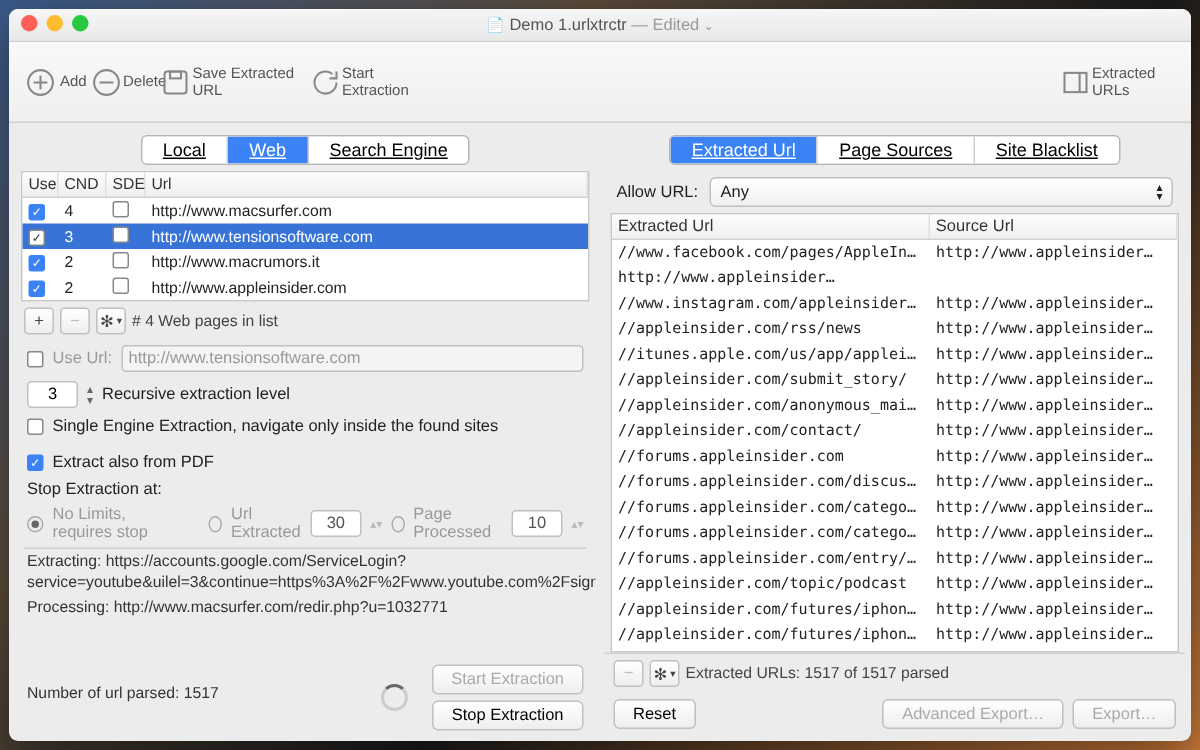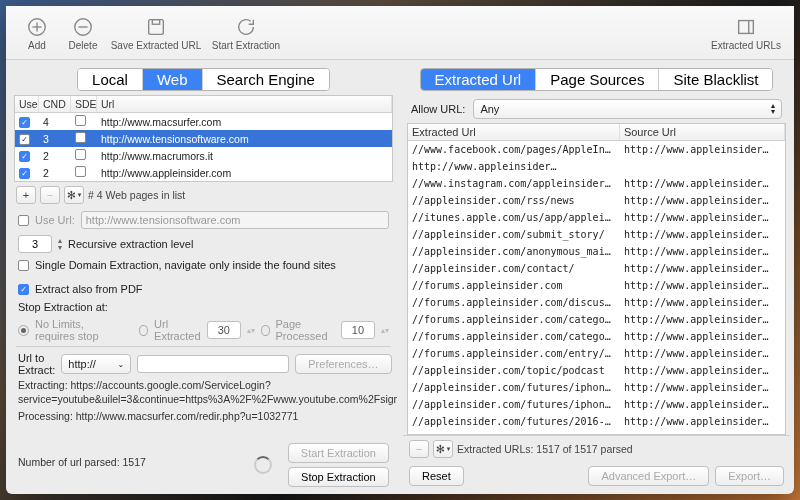--- a/index.html
+++ b/index.html
@@ -5,29 +5,29 @@
   * { box-sizing: border-box; margin: 0; padding: 0; font-family: -apple-system, "Helvetica Neue", Arial, sans-serif; }
   body { width: 800px; height: 500px; overflow: hidden; background: linear-gradient(135deg,#3a5a8a 0%,#5a4a3a 30%,#1a1a1a 60%,#c87838 100%); position:relative; }
   .window { position:absolute; top:6px; left:6px; right:6px; bottom:6px; background:#ececec; border-radius:6px; box-shadow:0 10px 30px rgba(0,0,0,.4); display:flex; flex-direction:column; font-size:11px; color:#222; }
   .titlebar { height:22px; display:flex; align-items:center; justify-content:center; position:relative; border-bottom:1px solid #d0d0d0; background:linear-gradient(#f6f6f6,#e8e8e8); border-radius:6px 6px 0 0;}
   .traffic { position:absolute; left:8px; top:4px; display:flex; gap:6px;}
   .traffic span{ width:11px;height:11px;border-radius:50%; display:block;}
   .tl-close{background:#ff5f57;} .tl-min{background:#febc2e;} .tl-max{background:#28c840;}
   .title { font-size:11px; color:#555;}
   .title .edited{color:#999;}
   .toolbar { height:54px; display:flex; align-items:center; padding:0 8px; border-bottom:1px solid #cfcfcf; background:linear-gradient(#f9f9f9,#efefef);}
-  .tool { display:flex; flex-direction:column; align-items:center; width:46px; font-size:10px; color:#555; cursor:pointer;}
+  .tool { display:flex; flex-direction:row; align-items:center; width:46px; font-size:10px; color:#555; cursor:pointer;}
   .tool .ic{ width:26px;height:26px; display:flex;align-items:center;justify-content:center; color:#6a6a6a;}
   .tool .ic svg{width:22px;height:22px;stroke:#888;fill:none;stroke-width:1.5;}
   .spacer{flex:1;}
   .body { flex:1; display:flex; gap:6px; padding:4px; overflow:hidden;}
   .pane { flex:1; background:#ececec; display:flex; flex-direction:column; min-width:0;}
   .seg { display:flex; justify-content:center; padding:4px 0;}
   .seggrp{display:flex; border:1px solid #b5b5b5; border-radius:4px; overflow:hidden; background:#fff;}
-  .seggrp button{ border:none; background:#fff; padding:2px 14px; font-size:15px; cursor:pointer; border-right:1px solid #cfcfcf;}
+  .seggrp button{ border:none; background:#fff; padding:2px 14px; font-size:12px; cursor:pointer; border-right:1px solid #cfcfcf;text-decoration:underline;}
   .seggrp button:last-child{border-right:none;}
   .seggrp button.active{ background:#3b82f6; color:#fff;}
   .table { background:#fff; border:1px solid #c8c8c8; margin:0 4px; font-size:10.5px; }
   .thead{ display:flex; background:linear-gradient(#fdfdfd,#efefef); border-bottom:1px solid #d0d0d0;align-items:flex-end;}
   .thead div{ padding:2px 4px; border-right:1px solid #e0e0e0; font-weight:400; color:#333;}
   .tbody .row{ display:flex; align-items:center; height:17px;}
   .tbody .row div{ padding:1px 4px; overflow:hidden; white-space:nowrap; text-overflow:ellipsis;}
   .tbody .row.sel{ background:#3874d8; color:#fff;}
   .cb{ width:11px;height:11px; border:1px solid #888; border-radius:2px; display:inline-flex; align-items:center; justify-content:center; font-size:8px; background:#fff; color:#333;}
   .cb.on::after{content:"✓";}
@@ -53,20 +53,33 @@
   .right-table .row div{ font-size:10px;}
   .bottom-row{ display:flex; align-items:center; gap:6px; padding:4px 6px;}
   .c-use{width:24px;} .c-cnd{width:32px;} .c-sde{width:26px;} .c-url{flex:1;}
   .rc-ext{flex:1.3;} .rc-src{flex:1;}
   .mono{font-family:Menlo,monospace;}
 </style>
 </head>
 <body>
 
 <div class="window">
+  <div class="titlebar">
+    <div class="traffic">
+      <span class="tl-close"></span>
+      <span class="tl-min"></span>
+      <span class="tl-max"></span>
+    </div>
+    <div class="title">
+      <span style="font-size:10px;">📄</span>
+      <span>Demo 1.urlxtrctr</span>
+      <span class="edited">— Edited</span>
+      <span style="font-size:8px;color:#999;">⌄</span>
+    </div>
+  </div>
 
   <div class="toolbar">
     <div class="tool">
       <div class="ic">
           <svg viewBox="0 0 24 24">
             <circle cx="12" cy="12" r="9"></circle>
             <line x1="12" y1="7" x2="12" y2="17"></line>
             <line x1="7" y1="12" x2="17" y2="12"></line>
           </svg>
         </div>
@@ -177,21 +190,21 @@
         <input class="numfield" value="3" style="">
         <span style="font-size:8px;display:flex;flex-direction:column;line-height:7px;color:#666">
             <span>▴</span>
             <span>▾</span>
           </span>
         <span>Recursive extraction level</span>
       </div>
 
       <div class="field-row">
         <span class="cb"></span>
-        <span>Single Domain Extraction, navigate only inside the found sites</span>
+        <span>Single Engine Extraction, navigate only inside the found sites</span>
       </div>
 
       <div class="section-spacer"></div>
       <div class="field-row">
         <span class="cb on" style="background:#3b82f6;color:#fff;border-color:#3b82f6"></span>
         <span>Extract also from PDF</span>
       </div>
 
       <div class="field-row">
           <span>Stop Extraction at:</span>
@@ -204,29 +217,20 @@
         <span>Url Extracted</span>
         <input class="numfield" disabled="" value="30" style="">
         <span style="font-size:8px;color:#bbb">▴▾</span>
         <span class="radio"></span>
         <span>Page Processed</span>
         <input class="numfield" disabled="" value="10" style="">
         <span style="font-size:8px;color:#bbb">▴▾</span>
       </div>
 
       <div class="divider"></div>
-      <div class="field-row">
-        <span>Url to Extract:</span>
-        <span class="select" style="flex:0 0 70px">
-            <span>http://</span>
-            <span style="font-size:8px">⌄</span>
-          </span>
-        <input class="tinput" style="">
-        <button class="btn" disabled="">Preferences…</button>
-      </div>
 
       <div class="field-row small" style="white-space:normal;line-height:1.3;height:28px;overflow:hidden">Extracting: https://accounts.google.com/ServiceLogin?service=youtube&amp;uilel=3&amp;continue=https%3A%2F%2Fwww.youtube.com%2Fsignin%3Facti</div>
       <div class="field-row small">Processing: http://www.macsurfer.com/redir.php?u=1032771</div>
 
       <div class="spacer" style="flex:1"></div>
       <div class="field-row" style="align-items:center">
         <div style="flex:1">
           <div class="small">Number of url parsed: 1517</div>
           <div style="height:6px"></div>
         </div>

